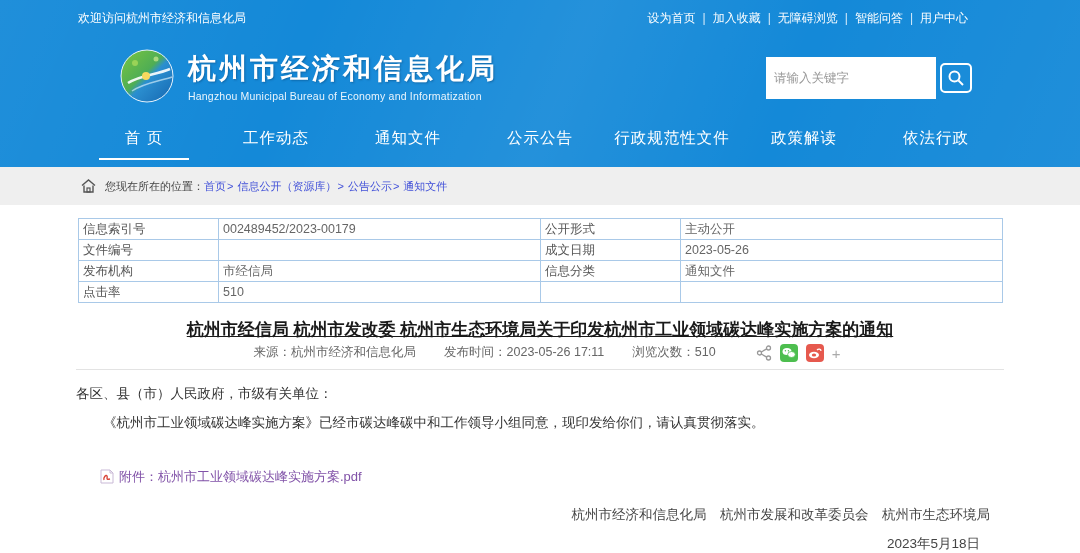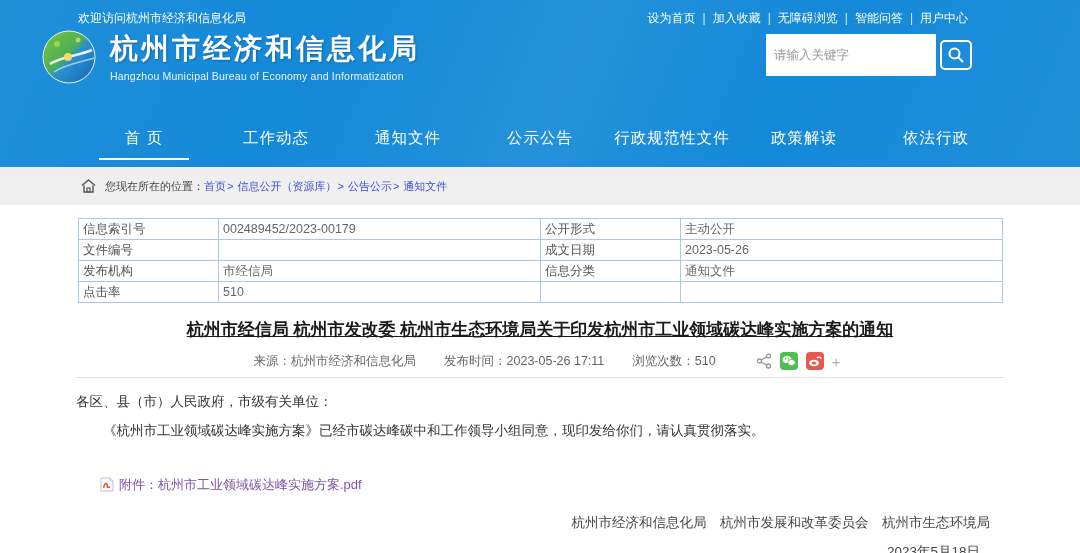--- a/index.html
+++ b/index.html
@@ -8,21 +8,21 @@
 
   
   .header { height:167px; background:#1489d8;
     background-image:linear-gradient(112deg, rgba(255,255,255,0.05) 0%, rgba(255,255,255,0) 28%,
       rgba(255,255,255,0.07) 52%, rgba(255,255,255,0) 72%, rgba(255,255,255,0.05) 100%); }
   .topbar { height:30px; display:flex; align-items:center; justify-content:space-between;
     padding:6px 112px 0 78px; color:#fff; font-size:12px; }
   .topbar-links { display:flex; align-items:center; }
   .topbar-links a { color:#fff; text-decoration:none; cursor:pointer; }
   .topbar-sep { margin:0 7px; color:#d8ecfa; }
-  .brandrow { height:92px; display:flex; align-items:flex-start; padding:0 108px 0 42px; }
+  .brandrow { height:92px; display:flex; align-items:center; padding:0 108px 0 120px; }
   .logo { width:54px; height:54px; border-radius:50%; flex:0 0 54px; cursor:pointer; }
   .brand-text { margin-left:14px; color:#fff; }
   .brand-cn { font-size:28px; font-weight:bold; letter-spacing:3px;
     text-shadow:1px 1px 2px rgba(0,40,80,0.35); }
   .brand-en { font-size:10.5px; margin-top:2px; letter-spacing:0.2px; color:#eaf5fd; }
   .searchbox { margin-left:auto; display:flex; align-items:center; margin-top:4px; }
   .search-input { width:170px; height:42px; border:none; background:#fff; padding:0 8px;
     font-size:12.5px; color:#14532d; outline:none; }
   .search-input::placeholder { color:#999; }
   .search-btn { width:32px; height:30px; margin-left:4px; background:transparent;
@@ -45,21 +45,21 @@
   .content { background:#fff; }
   .info-table { border-collapse:collapse; margin:13px 0 0 78px; width:849px;
     table-layout:fixed; }
   .info-table td { border:1px solid #a9c9e8; height:21px; font-size:12.5px; color:#666;
     text-align:left; padding:0 4px; }
   .info-table td.lbl { width:140px; color:#555; }
   .info-table td.val { width:322px;margin-top:31px; }
 
   .article-title { margin-top:15px; text-align:center; font-size:17px; font-weight:bold;
     color:#1a1a1a;text-decoration:underline; }
-  .meta-row { margin-top:11px; display:flex; justify-content:center; align-items:center;
+  .meta-row { margin-top:3px; display:flex; justify-content:center; align-items:flex-start;
     font-size:12.5px; color:#666; }
   .meta-item { margin:0 14px; }
   .share-group { display:flex; align-items:center; margin-left:26px; }
   .share-icon { width:16px; height:16px; margin-right:8px; display:flex; cursor:pointer; }
   .badge { width:18px; height:18px; border-radius:4px; margin-right:8px; display:flex;
     align-items:center; justify-content:center; cursor:pointer; }
   .badge.wechat { background:#4dbe4f; }
   .badge.weibo { background:#e6594e; }
   .share-plus { color:#aaa; font-size:15px; cursor:pointer; }
   .divider { border-bottom:1px solid #e3e3e3; margin:7px 76px 0 76px; }

